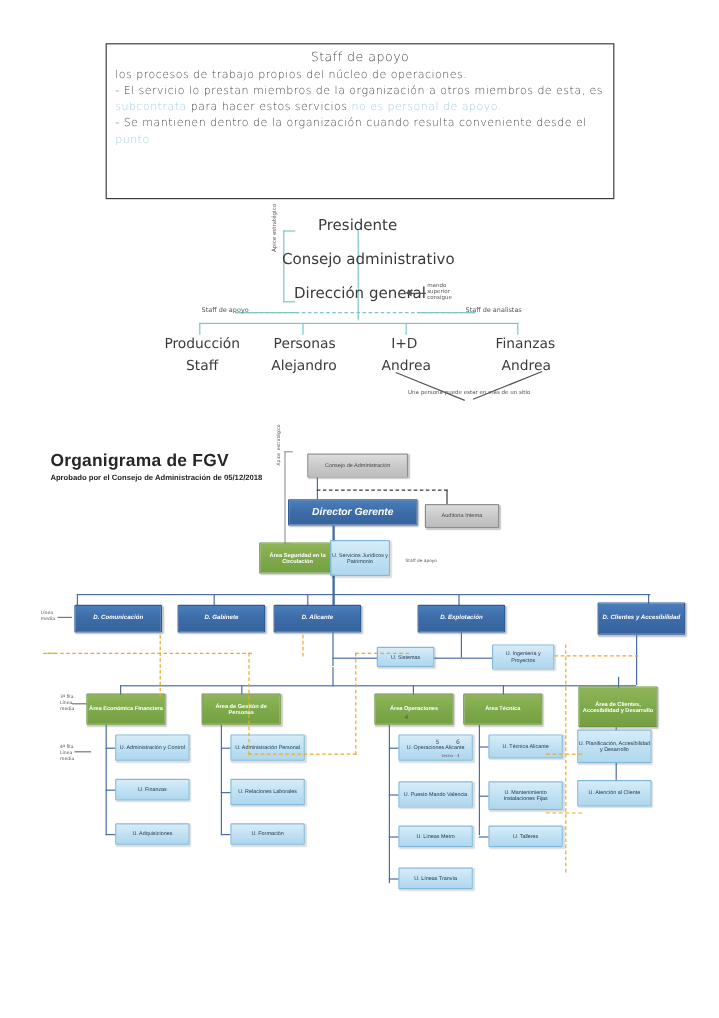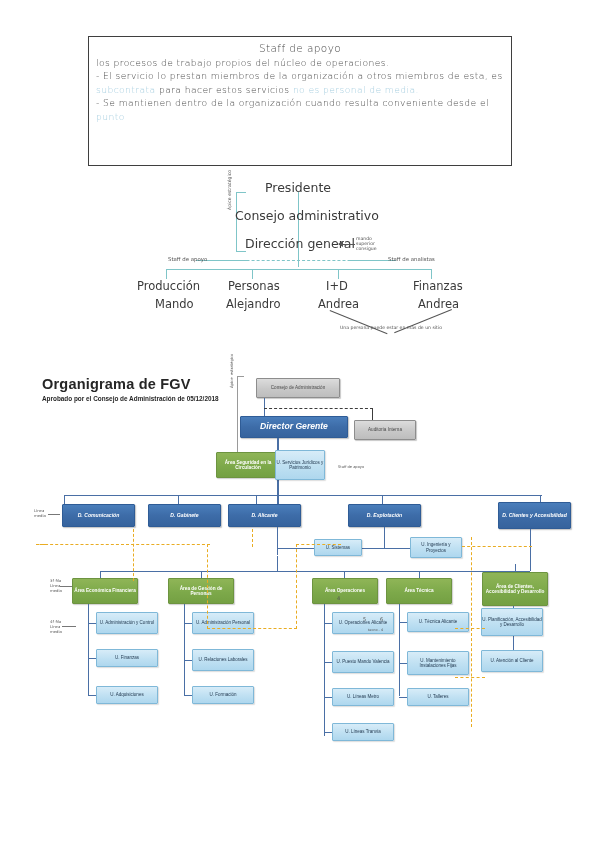--- a/index.html
+++ b/index.html
@@ -91,21 +91,21 @@
   }
 </style>
 </head>
 <body>
 
 <div id="note-box">
   <div id="note-title" class="hw">Staff de apoyo</div>
   <div id="note-body">
       <div class="note-line hw"><span>los procesos de trabajo propios del núcleo de operaciones.</span></div>
       <div class="note-line hw"><span>- El servicio lo prestan miembros de la organización a otros miembros de esta, es</span></div>
-      <div class="note-line hw"><span class="hl">subcontrata</span><span> para hacer estos servicios </span><span class="hl">no es personal de media.</span></div>
+      <div class="note-line hw"><span class="hl">subcontrata</span><span> para hacer estos servicios </span><span class="hl">no es personal de apoyo.</span></div>
       <div class="note-line hw"><span>- Se mantienen dentro de la organización cuando resulta conveniente desde el </span><span class="hl">punto</span></div>
     </div>
 </div>
 
 <div id="hand-chart">
 
   <div class="tealline" style="left:298px;top:20px;width:1.4px;height:75px;"></div>
 
   <div class="darkline" style="left:236px;top:20px;width:1px;height:60px;background:#7fc5c8;"></div>
   <div class="darkline" style="left:236px;top:20px;width:10px;height:1px;background:#7fc5c8;"></div>
@@ -129,21 +129,21 @@
   <div class="hc-label hc-small" style="left:168px;top:84px;">Staff de apoyo</div>
   <div class="hc-label hc-small" style="left:388px;top:84px;">Staff de analistas</div>
 
   <div class="tealline" style="left:166px;top:97px;width:266px;height:1.4px;"></div>
   <div class="tealline" style="left:166px;top:97px;width:1.4px;height:10px;"></div>
   <div class="tealline" style="left:252px;top:97px;width:1.4px;height:10px;"></div>
   <div class="tealline" style="left:338px;top:97px;width:1.4px;height:10px;"></div>
   <div class="tealline" style="left:431px;top:97px;width:1.4px;height:10px;"></div>
 
   <div class="hc-label hc-mid" style="left:137px;top:107px;">Producción</div>
-  <div class="hc-label hc-mid" style="left:155px;top:125px;">Mando</div>
+  <div class="hc-label hc-mid" style="left:155px;top:125px;">Staff</div>
 
   <div class="hc-label hc-mid" style="left:228px;top:107px;">Personas</div>
   <div class="hc-label hc-mid" style="left:226px;top:125px;">Alejandro</div>
 
   <div class="hc-label hc-mid" style="left:326px;top:107px;">I+D</div>
   <div class="hc-label hc-mid" style="left:318px;top:125px;">Andrea</div>
 
   <div class="hc-label hc-mid" style="left:413px;top:107px;">Finanzas</div>
   <div class="hc-label hc-mid" style="left:418px;top:125px;">Andrea</div>
 

